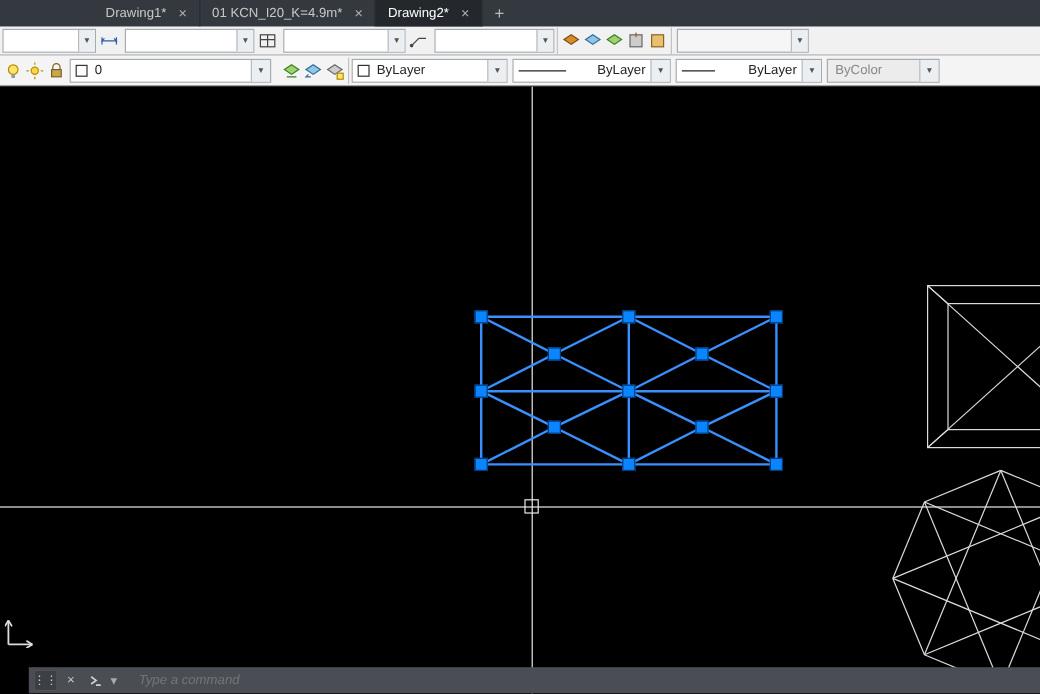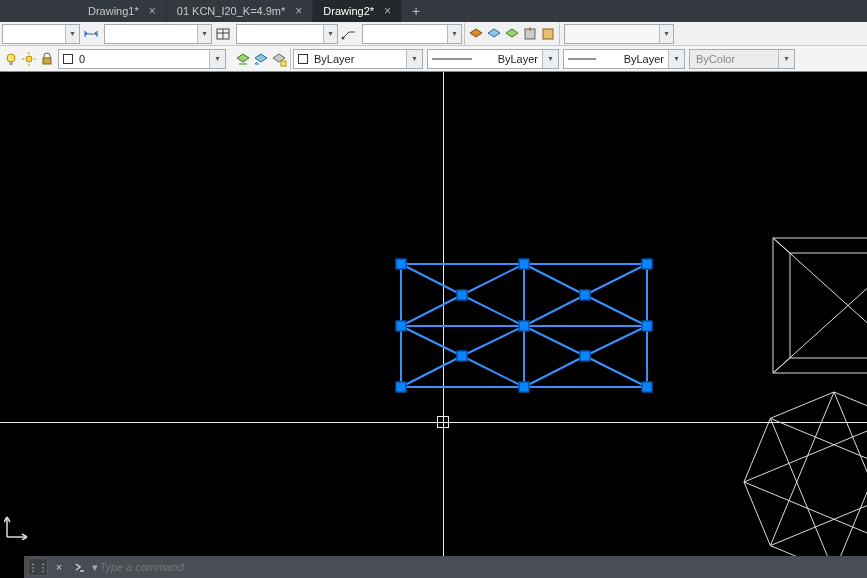--- a/index.html
+++ b/index.html
@@ -33,21 +33,21 @@
   .crosshair-v { position:absolute; top:0; bottom:0; left:443px; width:1px; background:#eaeaea; }
   .pickbox { position:absolute; left:437px; top:344px; width:12px; height:12px; border:1px solid #eaeaea; }
   
   .ucs { position:absolute; left:4px; bottom:38px; color:#dcdcdc; font-size:14px; font-family: monospace; }
   .ucs svg { display:block; }
   
   .cmdline { position:absolute; left:24px; right:0; bottom:0; height:22px; background:#4a4e54; display:flex; align-items:center; gap:2px; padding-left:4px; }
   .cmdline .handle{ width:20px; height:18px; background:#3c4045; border:1px solid #555; display:flex; align-items:center; justify-content:center; color:#ccc; font-size:10px;}
   .cmdline .closebtn{ width:18px; height:18px; color:#ccc; display:flex; align-items:center; justify-content:center; cursor:pointer; }
   .cmdline .prompticon{ width:20px; height:18px; display:flex; align-items:center; justify-content:center; color:#ccc;}
-  .cmdline input { flex:1; background:transparent; border:none; color:#aaa; font-style:italic; font-size:11px; outline:none;}
+  .cmdline input { flex:1; background:transparent; border:none; color:#aaa; font-style:italic; font-size:11px; outline:none;margin-left:16px;}
   
   .grip { width:11px; height:11px; background:#0a84ff; border:1px solid #003a78; position:absolute; transform:translate(-50%,-50%); }
   .seg { stroke:#3a90ff; stroke-width:2; fill:none; }
   .ghost { stroke:#dcdcdc; stroke-width:1; fill:none; }
   
   .icon-svg{ width:16px; height:16px; display:block;}
   .tiny-icon{ width:18px; height:18px; display:flex; align-items:center; justify-content:center; }
 </style>
 </head>
 <body>
@@ -206,21 +206,21 @@
   </div>
 
   <div class="flex-field" style="width:122px; margin-left:4px;">
     <svg width="28" height="8" style="margin-left:4px;">
         <line x1="0" y1="4" x2="28" y2="4" stroke="#222" stroke-width="1"></line>
       </svg>
     <span class="lab" style="justify-content:flex-end; padding-right:4px;">ByLayer</span>
     <div class="drop">▾</div>
   </div>
 
-  <div class="flex-field" style="width:106px; margin-left:4px; background:#ececec; color:#888;">
+  <div class="flex-field" style="width:94px; margin-left:4px; background:#ececec; color:#888;">
     <span class="lab">ByColor</span>
     <div class="drop">▾</div>
   </div>
 </div>
 
 <div class="canvas">
   <div class="crosshair-h"></div>
   <div class="crosshair-v"></div>
 
   <svg id="sel-svg" style="position:absolute; left:0; top:0; width:867px; height:506px; pointer-events:none;">

